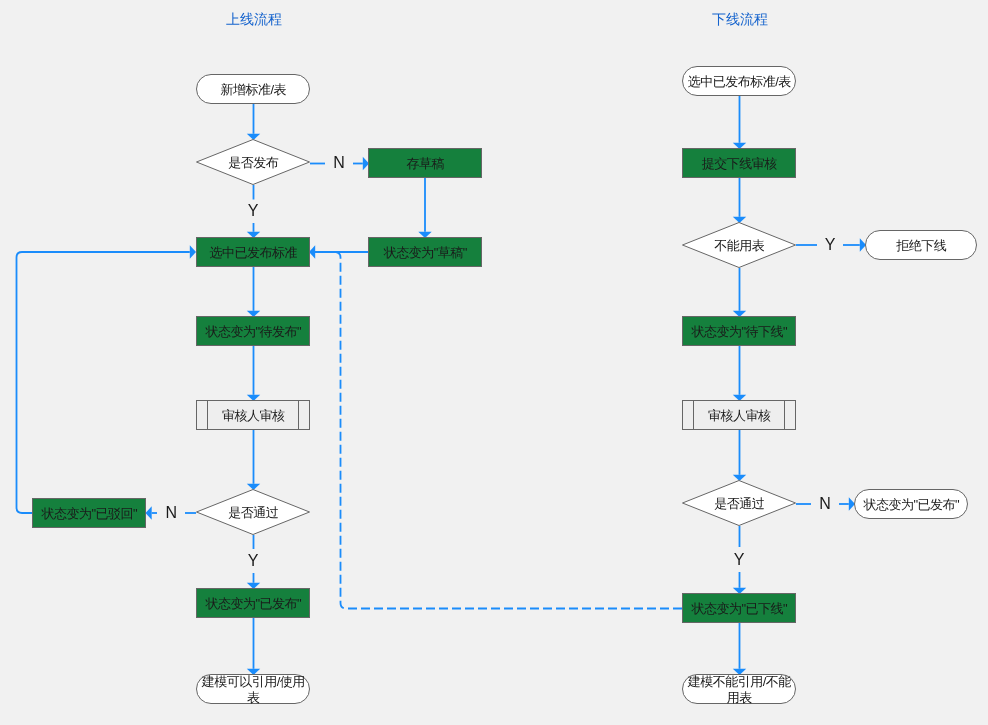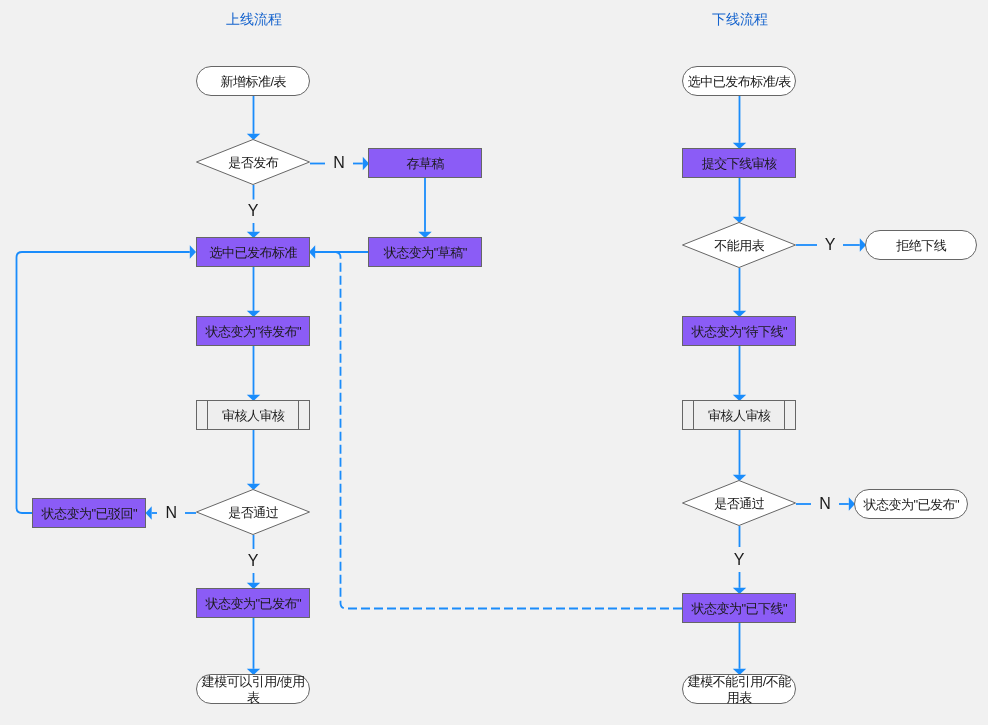--- a/index.html
+++ b/index.html
@@ -6,21 +6,21 @@
   html,body{margin:0;padding:0;}
   body{width:988px;height:725px;background:#f1f1f1;overflow:hidden;
        font-family:"Liberation Sans",sans-serif;-webkit-font-smoothing:antialiased;}
   #canvas{position:relative;width:988px;height:725px;}
   svg#wires{position:absolute;left:0;top:0;width:988px;height:725px;pointer-events:none;}
   .title{position:absolute;color:#1563cd;font-size:14px;line-height:14px;white-space:nowrap;
          transform:translate(-50%,0);text-align:center;}
   .node{position:absolute;box-sizing:border-box;display:flex;align-items:center;
         justify-content:center;text-align:center;font-size:13px;line-height:15px;
         letter-spacing:-0.5px;color:#1a1a1a;}
-  .shp-process{background:#8b5cf6;border:1px solid #666;}
+  .shp-process{background:#15803d;border:1px solid #666;}
   .shp-terminator{background:#fff;border:1px solid #666;border-radius:15px;}
   .shp-decision{background:transparent;border:none;}
   .shp-predefined{background:#eeeeee;border:1px solid #666;}
   .nd-text{position:relative;z-index:2;white-space:pre;margin-left:0.5px;}
   .nd-text.wrap{white-space:normal;width:108px;line-height:16px;top:1px;}
   .dec-svg{position:absolute;left:0;top:0;}
   .pre-bar{position:absolute;top:0;bottom:0;width:1px;background:#666;}
   .elabel{position:absolute;font-size:16px;line-height:16px;color:#1a1a1a;
           transform:translate(-50%,-50%);}
 </style>
@@ -75,21 +75,21 @@
     <path d="M 796 504 L 811 504" fill="none" stroke="#1a8cfb" stroke-width="1.8"></path>
     <path d="M 839 504 L 848.8 504.0" fill="none" stroke="#1a8cfb" stroke-width="1.8"></path>
       <polygon points="855.00,504.00 848.80,510.70 848.80,497.30" fill="#1a8cfb"></polygon>
     <path d="M 739.5 526 L 739.5 547" fill="none" stroke="#1a8cfb" stroke-width="1.8"></path>
     <path d="M 739.5 572 L 739.5 587.8" fill="none" stroke="#1a8cfb" stroke-width="1.8"></path>
       <polygon points="739.50,594.00 732.80,587.80 746.20,587.80" fill="#1a8cfb"></polygon>
     <path d="M 739.5 623 L 739.5 668.8" fill="none" stroke="#1a8cfb" stroke-width="1.8"></path>
       <polygon points="739.50,675.00 732.80,668.80 746.20,668.80" fill="#1a8cfb"></polygon>
     <path d="M 682 608.5 L 346.00 608.50 Q 340.5 608.5 340.50 603.00 L 340.50 257.50 Q 340.5 252 335.00 252.00 L 310 252" fill="none" stroke="#1a8cfb" stroke-width="1.8" stroke-dasharray="9 4"></path>
   </svg>
-  <div class="node shp-terminator" style="left:196px;top:66px;width:114px;height:30px;">
+  <div class="node shp-terminator" style="left:196px;top:74px;width:114px;height:30px;">
       <span class="nd-text">新增标准/表</span>
     </div>
   <div class="node shp-decision" style="left:196px;top:139px;width:114px;height:46px;">
       <svg class="dec-svg" width="114" height="46" viewBox="0 0 114 46">
         <path d="M 0.5 23.0 L 57.0 0.5 L 113.5 23.0 L 57.0 45.5 Z" fill="#fff" stroke="#666" stroke-width="1"></path>
       </svg>
       <span class="nd-text">是否发布</span>
     </div>
   <div class="node shp-process" style="left:368px;top:148px;width:114px;height:30px;">
       <span class="nd-text">存草稿</span>

